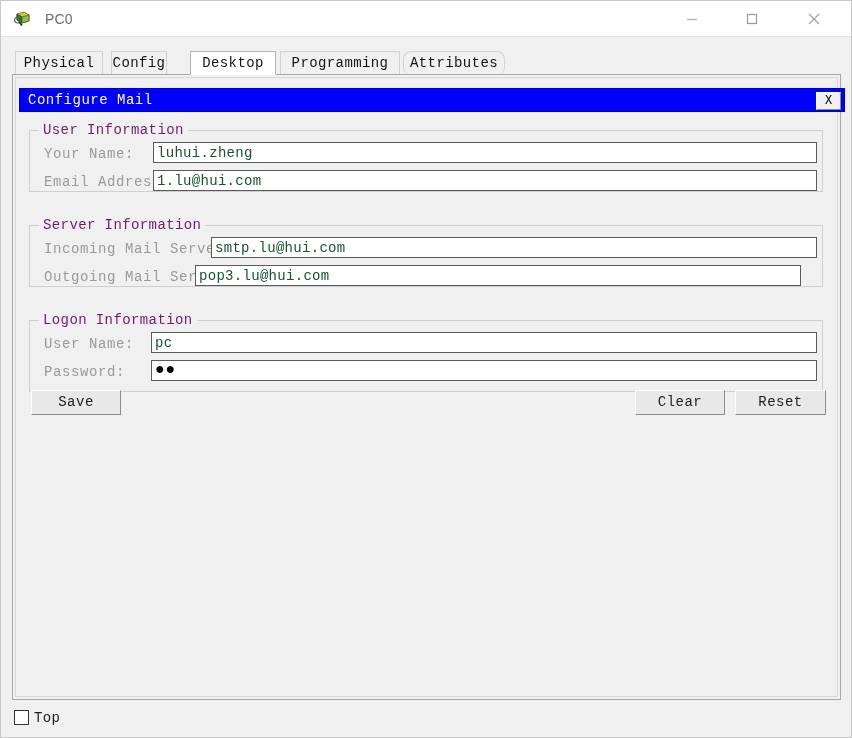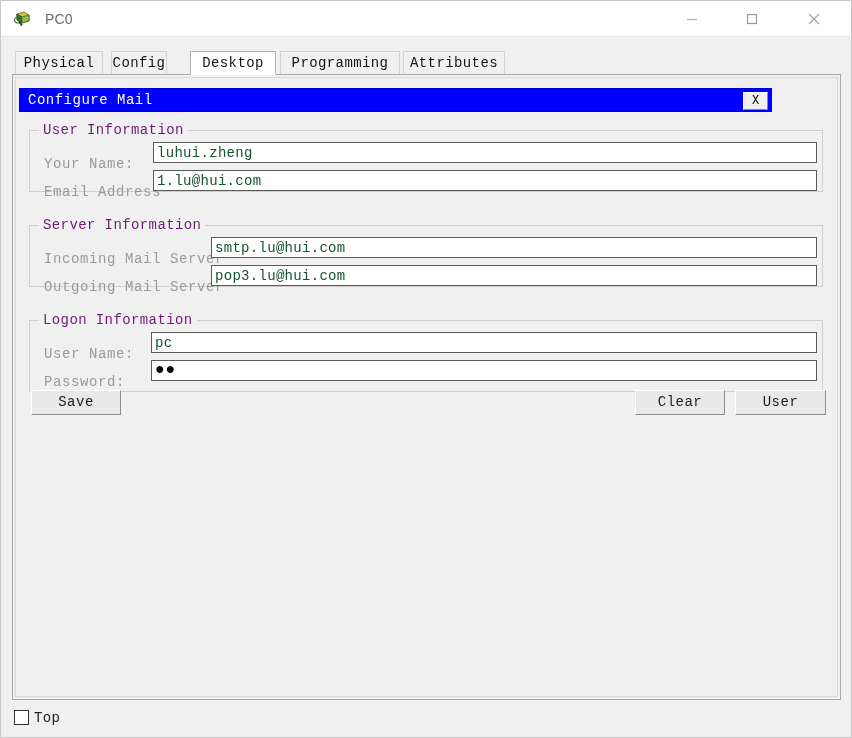--- a/index.html
+++ b/index.html
@@ -115,21 +115,21 @@
   .dialog {
     position: absolute;
     left: 3px; top: 10px;
     width: 813px;
     height: 345px;
     background: #f0f0f0;
   }
   .dialog-titlebar {
     position: absolute;
     left: 0; top: 0;
-    width: 753px;
+    width: 826px;
     height: 24px;
     background: #0000ff;
     border: 1px solid #0000cd;
     box-sizing: border-box;
   }
   .dialog-title-text {
     position: absolute;
     left: 8px; top: 3px;
     font-size: 14px;
     color: #ffffff;
@@ -172,21 +172,20 @@
     letter-spacing: 0.4px;
     line-height: 16px;
   }
   .field-label {
     position: absolute;
     font-size: 14px;
     color: #9a9a9a;
     letter-spacing: 0.6px;
     line-height: 18px;
     white-space: nowrap;
-    margin-top: 10px;
   }
   .field-input {
     position: absolute;
     box-sizing: border-box;
     height: 21px;
     background: #ffffff;
     border: 1px solid #5a5a5a;
     font-family: "Liberation Mono", "DejaVu Sans Mono", monospace;
     font-size: 14px;
     color: #14532d;
@@ -287,21 +286,21 @@
         <line x1="12" y1="2" x2="2" y2="12" stroke="#a4a4a4" stroke-width="1.3"></line>
       </svg>
     </button>
   </div>
 
   <div class="tabstrip">
     <div class="tab" style="left:3px;   width:88px;">Physical</div>
     <div class="tab" style="left:99px;  width:56px;">Config</div>
     <div class="tab selected" style="left:178px; width:86px;">Desktop</div>
     <div class="tab" style="left:268px; width:120px;">Programming</div>
-    <div class="tab" style="left:391px; width:102px;">Attributes</div>
+    <div class="tab" style="left:391px; width:102px;border-radius:8px;">Attributes</div>
   </div>
 
   <div class="content-panel">
     <div class="inner-frame">
 
       <div class="dialog">
 
         <div class="dialog-titlebar">
           <span class="dialog-title-text">Configure Mail</span>
           <button class="dialog-close">X</button>
@@ -313,34 +312,34 @@
           <input class="field-input" style="left: 123px; top: 11px; width: 664px;" value="luhui.zheng">
           <span class="field-label" style="left:14px; top:42px;">Email Address</span>
           <input class="field-input" style="left: 123px; top: 39px; width: 664px;" value="1.lu@hui.com">
         </div>
 
         <div class="groupbox" style="left:10px; top:137px; width:794px; height:62px;">
           <span class="group-title">Server Information</span>
           <span class="field-label" style="left:14px; top:14px;">Incoming Mail Server</span>
           <input class="field-input" style="left: 181px; top: 11px; width: 606px;" value="smtp.lu@hui.com">
           <span class="field-label" style="left:14px; top:42px;">Outgoing Mail Server</span>
-          <input class="field-input" style="left: 181px; top: 39px; width: 606px;" value="pop3.lu@hui.com">
+          <input class="field-input" style="left: 165px; top: 39px; width: 606px;" value="pop3.lu@hui.com">
         </div>
 
         <div class="groupbox" style="left:10px; top:232px; width:794px; height:72px;">
           <span class="group-title">Logon Information</span>
           <span class="field-label" style="left:14px; top:14px;">User Name:</span>
           <input class="field-input" style="left: 121px; top: 11px; width: 666px;" value="pc">
           <span class="field-label" style="left:14px; top:42px;">Password:</span>
           <div class="pwd-dots" style="left:121px; top:39px; width:666px;">●●</div>
         </div>
 
         <button class="pt-button" style="left:12px;  top:302px; width:90px;">Save</button>
         <button class="pt-button" style="left:616px; top:302px; width:90px;">Clear</button>
-        <button class="pt-button" style="left:716px; top:302px; width:91px;">User</button>
+        <button class="pt-button" style="left:716px; top:302px; width:91px;">Reset</button>
 
       </div>
     </div>
   </div>
 
   <div class="bottom-bar"></div>
   <div class="chk-box"></div>
   <span class="chk-label">Top</span>
 
 </div>

